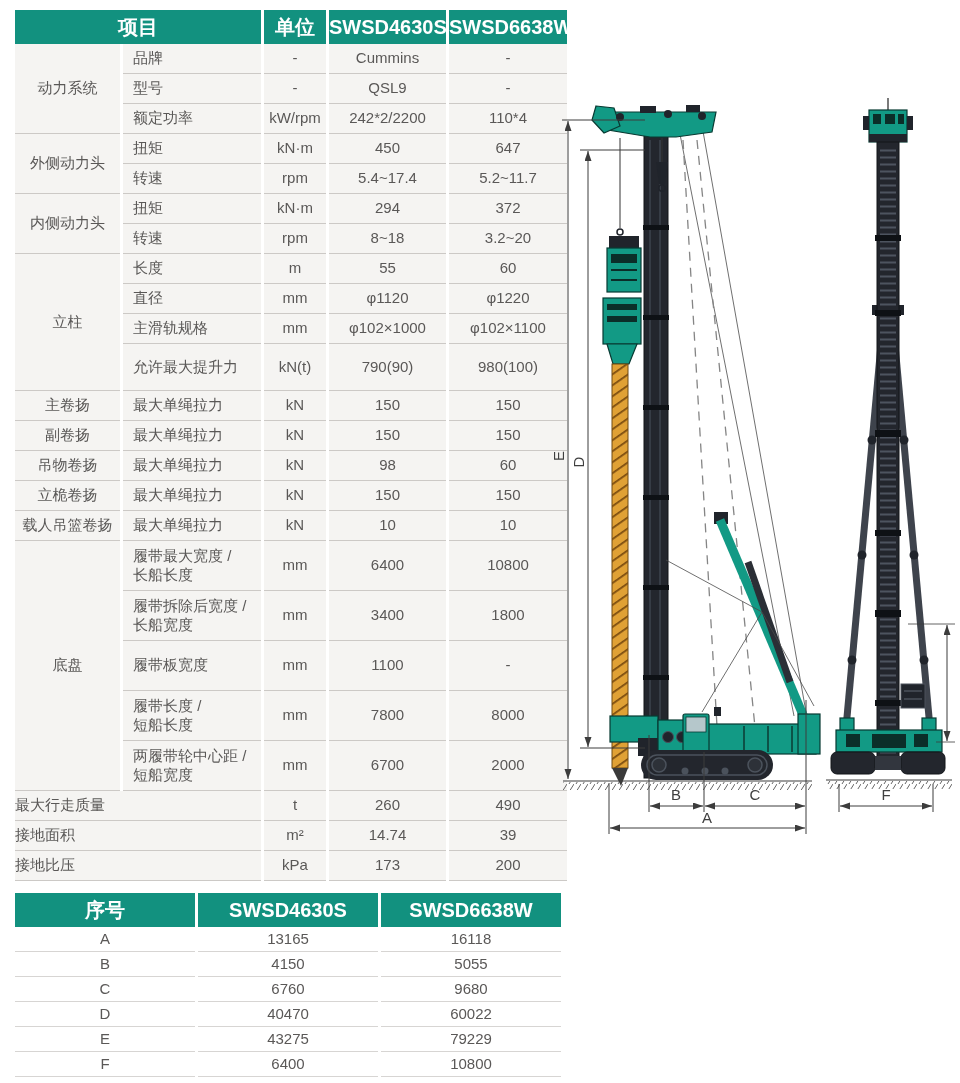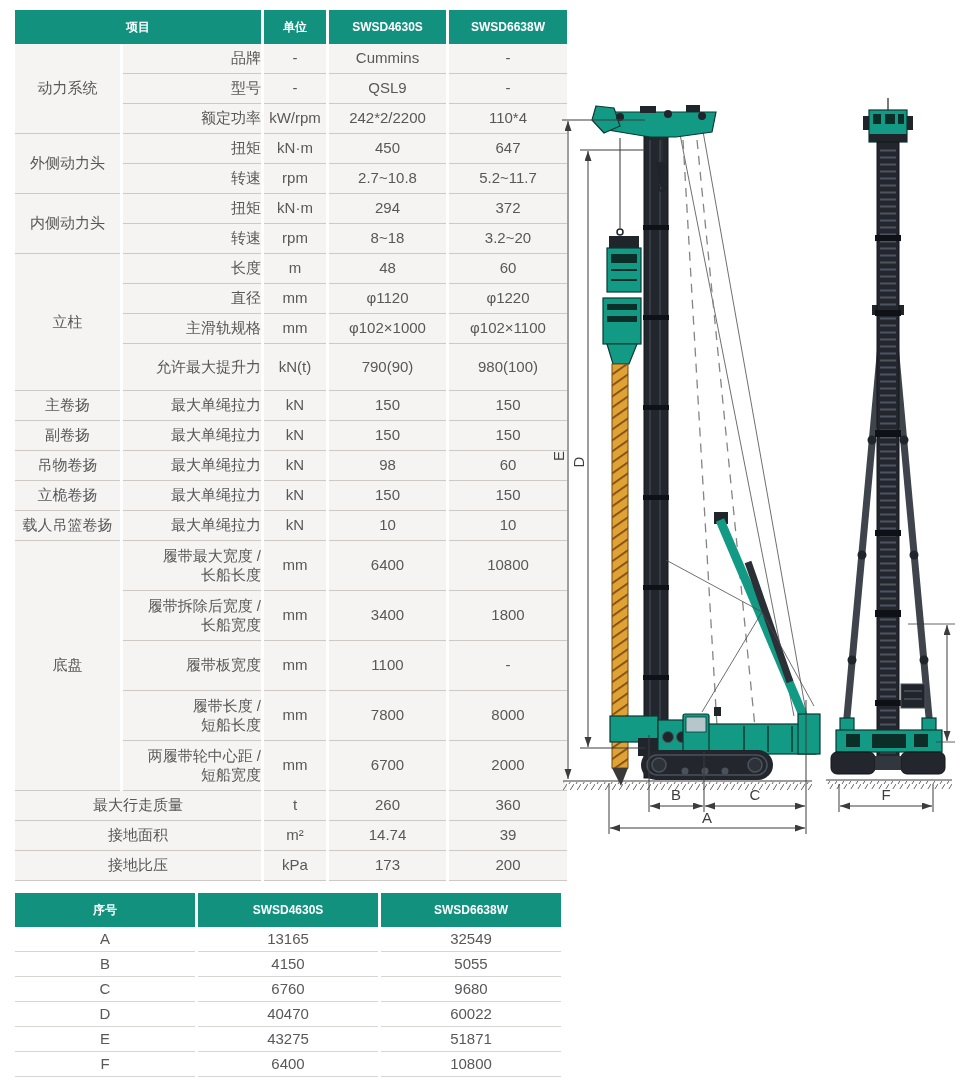--- a/index.html
+++ b/index.html
@@ -1,26 +1,26 @@
 <!DOCTYPE html>
 <html><head>
 <meta charset="utf-8">
 <style>
   html,body{margin:0;padding:0;background:#fff;}
   body{position:relative;width:960px;height:1083px;overflow:hidden;
        font-family:"Liberation Sans","DejaVu Sans",sans-serif;color:#5a5857;}
   .tables{position:absolute;left:12px;top:10px;width:540px;}
   table{border-collapse:separate;border-spacing:3px 0;width:540px;table-layout:fixed;}
-  th{background:#12917f;color:#fff;font-weight:bold;font-size:12px;height:34px;padding:0;text-align:center;}
+  th{background:#12917f;color:#fff;font-weight:bold;font-size:20px;height:34px;padding:0;text-align:center;}
   td{background:#f5f4f2;border-bottom:1px solid #ccc9c6;font-size:15px;height:29px;padding:0;
      text-align:center;vertical-align:middle;line-height:1.25;}
   tr.tall td{height:46px;}
   tr.two td{height:49px;}
-  td.item{text-align:right;padding-left:10px;}
-  td.item.wide{text-align:center;padding-left:0;}
+  td.item{text-align:left;padding-left:10px;}
+  td.item.wide{padding-left:0;}
   .dims{margin-top:12px;}
   .dims td{background:#fff;border-bottom:1px solid #d7d5d3;height:24px;font-size:15px;}
   .diagram{position:absolute;left:552px;top:88px;width:408px;height:782px;}
   svg text{font-family:"Liberation Sans","DejaVu Sans",sans-serif;font-size:15px;fill:#3f3f3f;}
 </style>
 </head>
 <body>
 
 <div class="tables">
   <table class="spec">
@@ -62,41 +62,41 @@
         <tr>
           <td class="group" rowspan="2">外侧动力头</td>
           <td class="item">扭矩</td>
           <td class="unit">kN·m</td>
           <td class="val">450</td>
           <td class="val">647</td>
         </tr>
         <tr>
           <td class="item">转速</td>
           <td class="unit">rpm</td>
-          <td class="val">2.7~10.8</td>
+          <td class="val">5.4~17.4</td>
           <td class="val">5.2~11.7</td>
         </tr>
         <tr>
           <td class="group" rowspan="2">内侧动力头</td>
           <td class="item">扭矩</td>
           <td class="unit">kN·m</td>
           <td class="val">294</td>
           <td class="val">372</td>
         </tr>
         <tr>
           <td class="item">转速</td>
           <td class="unit">rpm</td>
           <td class="val">8~18</td>
           <td class="val">3.2~20</td>
         </tr>
         <tr>
           <td class="group" rowspan="4">立柱</td>
           <td class="item">长度</td>
           <td class="unit">m</td>
-          <td class="val">48</td>
+          <td class="val">55</td>
           <td class="val">60</td>
         </tr>
         <tr>
           <td class="item">直径</td>
           <td class="unit">mm</td>
           <td class="val">φ1120</td>
           <td class="val">φ1220</td>
         </tr>
         <tr>
           <td class="item">主滑轨规格</td>
@@ -173,21 +173,21 @@
         <tr class="two">
           <td class="item">两履带轮中心距 /<br>短船宽度</td>
           <td class="unit">mm</td>
           <td class="val">6700</td>
           <td class="val">2000</td>
         </tr>
         <tr>
           <td class="item wide" colspan="2">最大行走质量</td>
           <td class="unit">t</td>
           <td class="val">260</td>
-          <td class="val">360</td>
+          <td class="val">490</td>
         </tr>
         <tr>
           <td class="item wide" colspan="2">接地面积</td>
           <td class="unit">m²</td>
           <td class="val">14.74</td>
           <td class="val">39</td>
         </tr>
         <tr>
           <td class="item wide" colspan="2">接地比压</td>
           <td class="unit">kPa</td>
@@ -207,41 +207,41 @@
       <tr>
         <th>序号</th>
         <th>SWSD4630S</th>
         <th>SWSD6638W</th>
       </tr>
     </thead>
     <tbody>
         <tr>
           <td>A</td>
           <td>13165</td>
-          <td>32549</td>
+          <td>16118</td>
         </tr>
         <tr>
           <td>B</td>
           <td>4150</td>
           <td>5055</td>
         </tr>
         <tr>
           <td>C</td>
           <td>6760</td>
           <td>9680</td>
         </tr>
         <tr>
           <td>D</td>
           <td>40470</td>
           <td>60022</td>
         </tr>
         <tr>
           <td>E</td>
           <td>43275</td>
-          <td>51871</td>
+          <td>79229</td>
         </tr>
         <tr>
           <td>F</td>
           <td>6400</td>
           <td>10800</td>
         </tr>
       </tbody>
   </table>
 </div>
 

